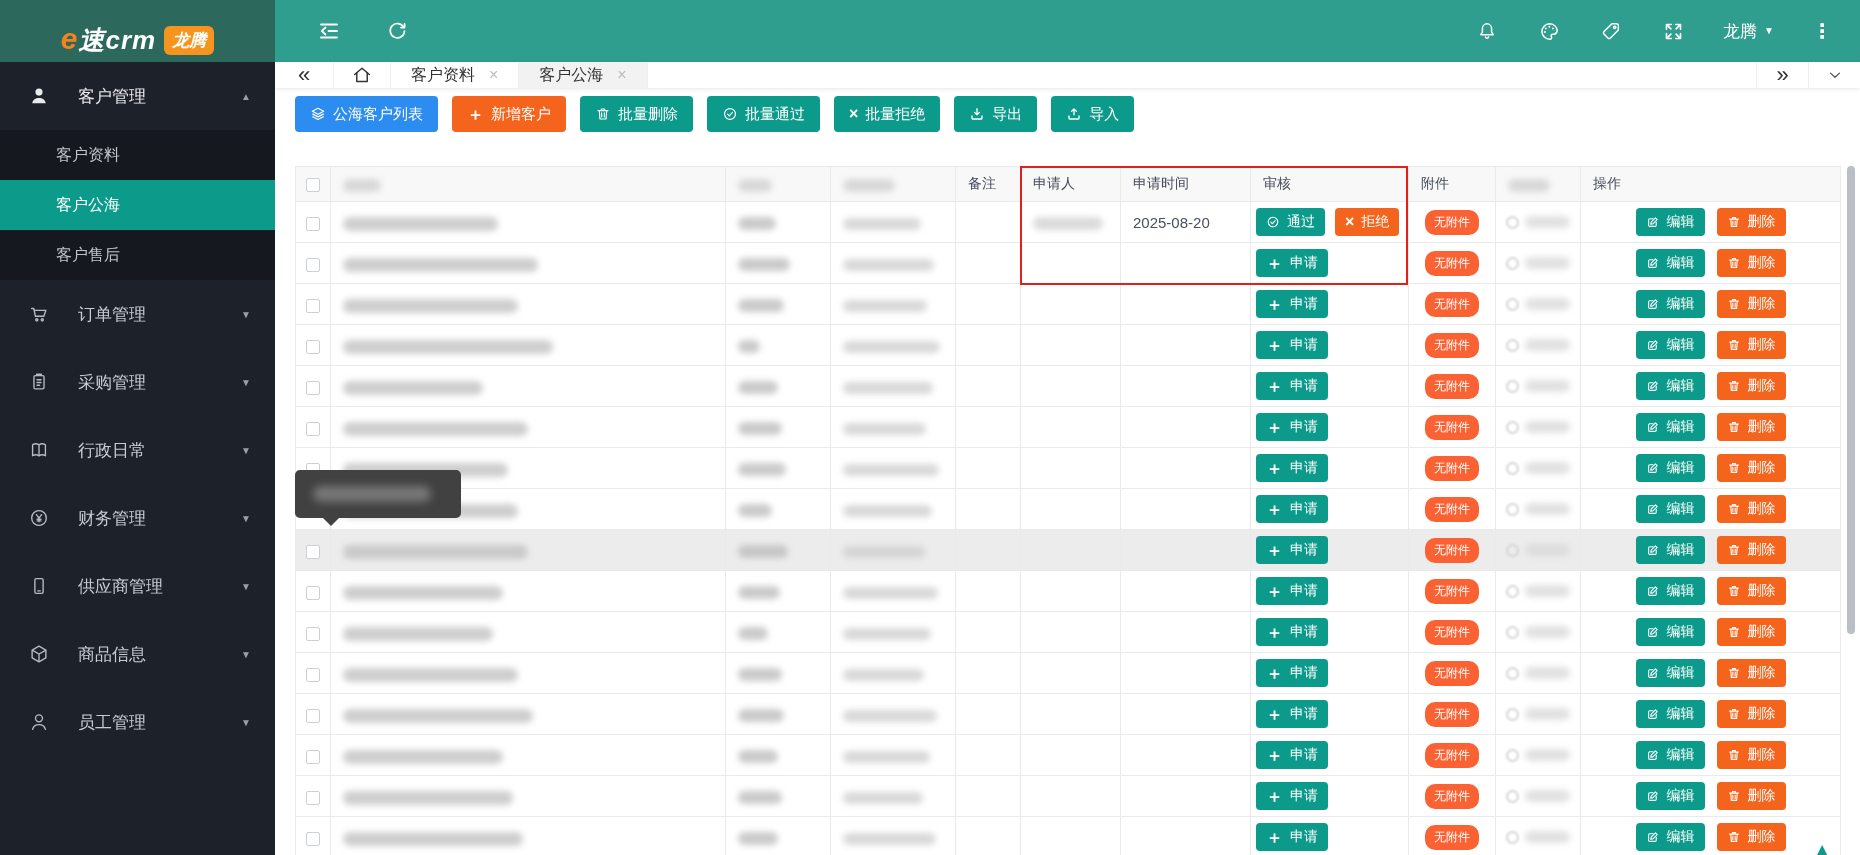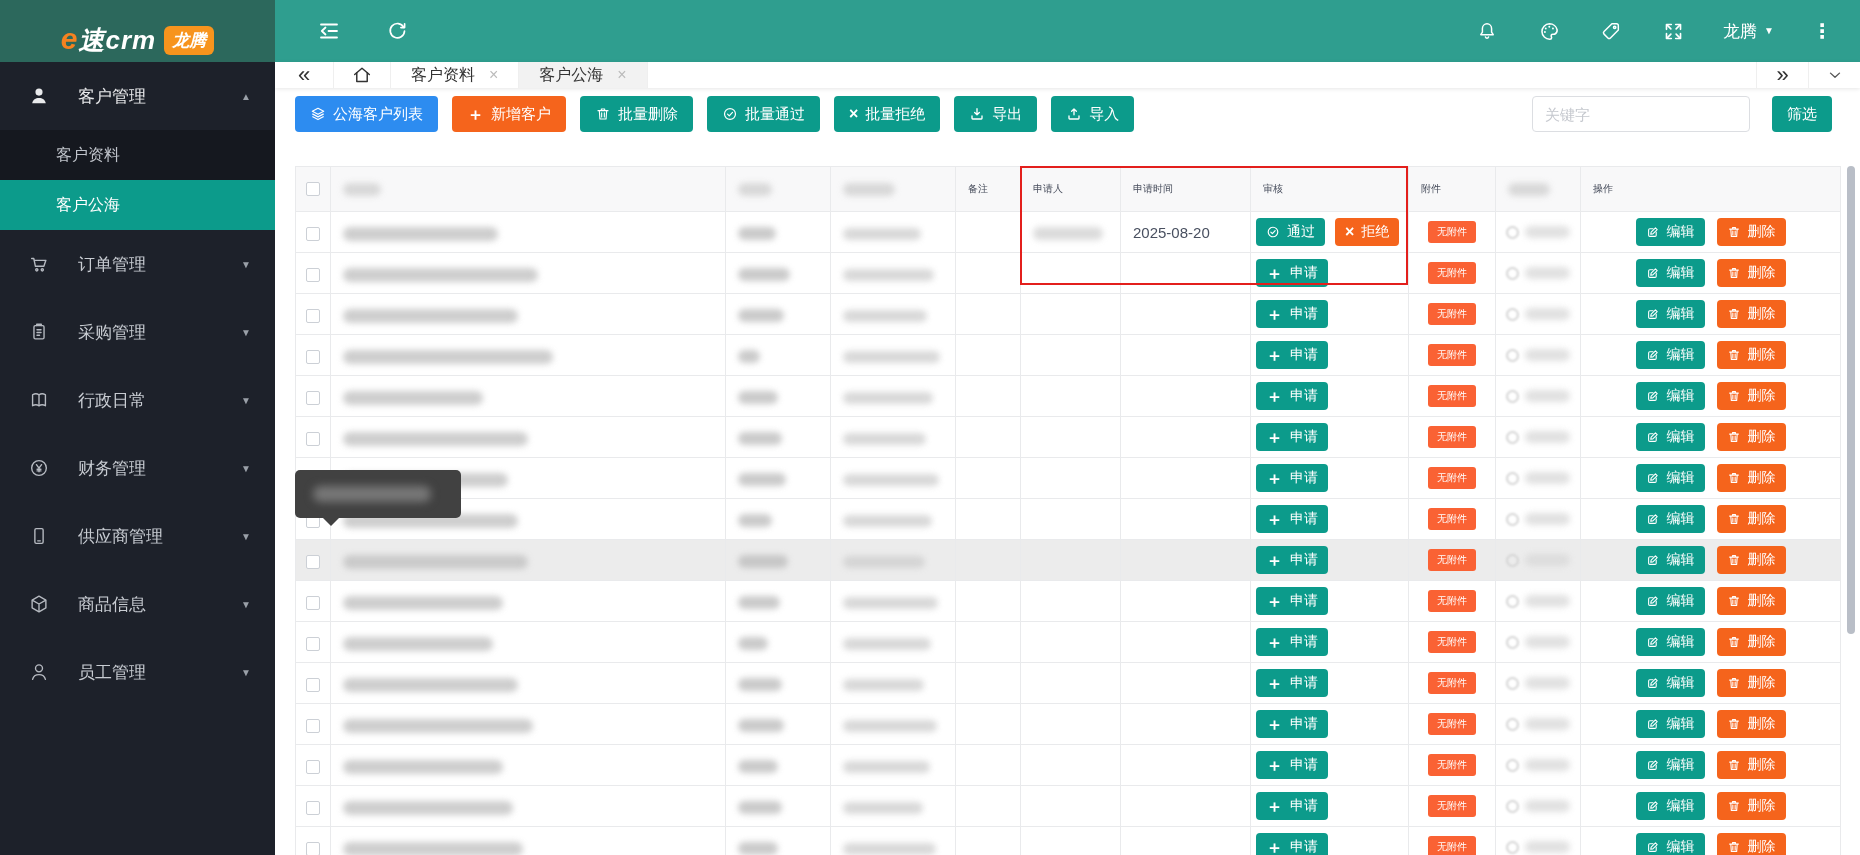--- a/index.html
+++ b/index.html
@@ -55,36 +55,36 @@
   .plus-g { font-size:17px; font-weight:bold; line-height:1; }
   .x-g { font-size:16px; font-weight:bold; line-height:1; }
   .toolbar-right { margin-left:auto; display:flex; align-items:center; gap:22px; margin-right:8px; }
   .kw-input { width:218px; height:36px; border:1px solid #dcdee2; border-radius:4px; padding:0 12px; font-size:15px; color:#333; outline:none; font-family:inherit; }
   .kw-input::placeholder { color:#c5c8ce; }
 
   
   .table-wrap { position:relative; margin-top:34px; width:1545px; }
   table { width:1545px; table-layout:fixed; border-collapse:collapse; }
   th, td { border:1px solid #e9eaec; overflow:hidden; white-space:nowrap; }
-  thead th { height:45px; background:#f8f8f9; font-weight:normal; font-size:10px; color:#464c5b; text-align:left; padding:0 12px; }
+  thead th { height:35px; background:#f8f8f9; font-weight:normal; font-size:14px; color:#464c5b; text-align:left; padding:0 12px; }
   tbody td { height:41px; font-size:15px; color:#495060; padding:0 12px; background:#fff; }
   tr.hovered td { background:#ececec; }
   td.center, th.center { text-align:center; padding:0 4px; }
   .cb { width:14px; height:14px; border:1px solid #ccd0d6; border-radius:2px; background:#fff; display:inline-block; vertical-align:middle; cursor:pointer; }
   .blob { display:inline-block; height:14px; border-radius:7px; background:#c2c2c2; filter:blur(3px); opacity:.8; vertical-align:middle; }
   .hblob { background:#d5d5d5; height:13px; opacity:.9; }
   .short-blob { height:13px; background:#bdbdbd; }
   .phone-blob { height:12px; background:#cfcfcf; }
   .applicant-blob { width:70px; height:13px; background:#d2d2d2; display:none; }
   .entry-cell { display:flex; align-items:center; gap:6px; }
   .entry-circle { width:13px; height:13px; border:2px solid #d4d4d4; border-radius:50%; flex-shrink:0; filter:blur(1px); }
   .entry-blob { width:52px; height:12px; background:#d9d9d9; }
   .btn.sm { height:28px; padding:0 10px; font-size:14px; border-radius:4px; }
   .sicon13 { width:14px; height:14px; }
-  .badge { display:inline-block; background:#fa6234; color:#fff; font-size:10px; padding:4px 9px; border-radius:3px; }
+  .badge { display:inline-block; background:#fa6234; color:#fff; font-size:12px; padding:4px 9px; border-radius:10px; }
   .rv-pair { display:none; gap:10px; }
   tr.first .rv-pair { display:inline-flex; }
   tr.first .applicant-blob { display:inline-block; }
   .op-cell { display:flex; justify-content:center; gap:12px; }
 
   .redbox { position:absolute; left:725px; top:0; width:388px; height:119px; border:2px solid #e31f1c; pointer-events:none; z-index:6; }
 
   .tooltip { position:absolute; left:0; top:304px; width:166px; height:48px; background:#414141; border-radius:5px; z-index:8; filter:blur(.7px); display:flex; align-items:center; padding-left:18px; }
   .tooltip:after { content:""; position:absolute; left:28px; bottom:-8px; border:8px solid transparent; border-top-color:#414141; border-bottom:none; }
   .tooltip .tblob { width:118px; height:16px; background:#777; border-radius:8px; filter:blur(4px); }
@@ -158,20 +158,23 @@
         </svg>
       <span>客户管理</span>
       <span class="s-caret">▲</span>
     </div>
     <div class="submenu">
       <div class="sub-item">
           <span>客户资料</span>
         </div>
       <div class="sub-item active">
           <span>客户公海</span>
+        </div>
+      <div class="sub-item">
+          <span>客户售后</span>
         </div>
     </div>
     <div class="side-item">
       <svg class="sicon" viewBox="0 0 24 24" fill="none" stroke="currentColor" stroke-width="1.5" stroke-linecap="round" stroke-linejoin="round">
           <path d="M4 6h2.3l1.8 8.5h9.2L19.5 8H7.5"></path>
           <circle cx="9.6" cy="18.4" r="1.2"></circle>
           <circle cx="15.6" cy="18.4" r="1.2"></circle>
         </svg>
       <span>订单管理</span>
       <span class="s-caret">▼</span>
@@ -292,26 +295,20 @@
             </svg>
           <span>导出</span>
         </button>
         <button class="btn lg teal">
           <svg class="bicon" viewBox="0 0 24 24" fill="none" stroke="#fff" stroke-width="2" stroke-linecap="round" stroke-linejoin="round">
               <path d="M12 13.3V4.3M8.5 7.8 12 4.3l3.5 3.5"></path>
               <path d="M4.5 15v3.5a1 1 0 0 0 1 1h13a1 1 0 0 0 1-1V15"></path>
             </svg>
           <span>导入</span>
         </button>
-        <div class="toolbar-right">
-          <input class="kw-input" placeholder="关键字" style="">
-          <button class="btn lg teal">
-              <span>筛选</span>
-            </button>
-        </div>
       </div>
 
       <div class="table-wrap">
         <table>
           <colgroup>
             <col style="width:35px">
               <col style="width:395px">
               <col style="width:105px">
               <col style="width:125px">
             <col style="width:65px">

